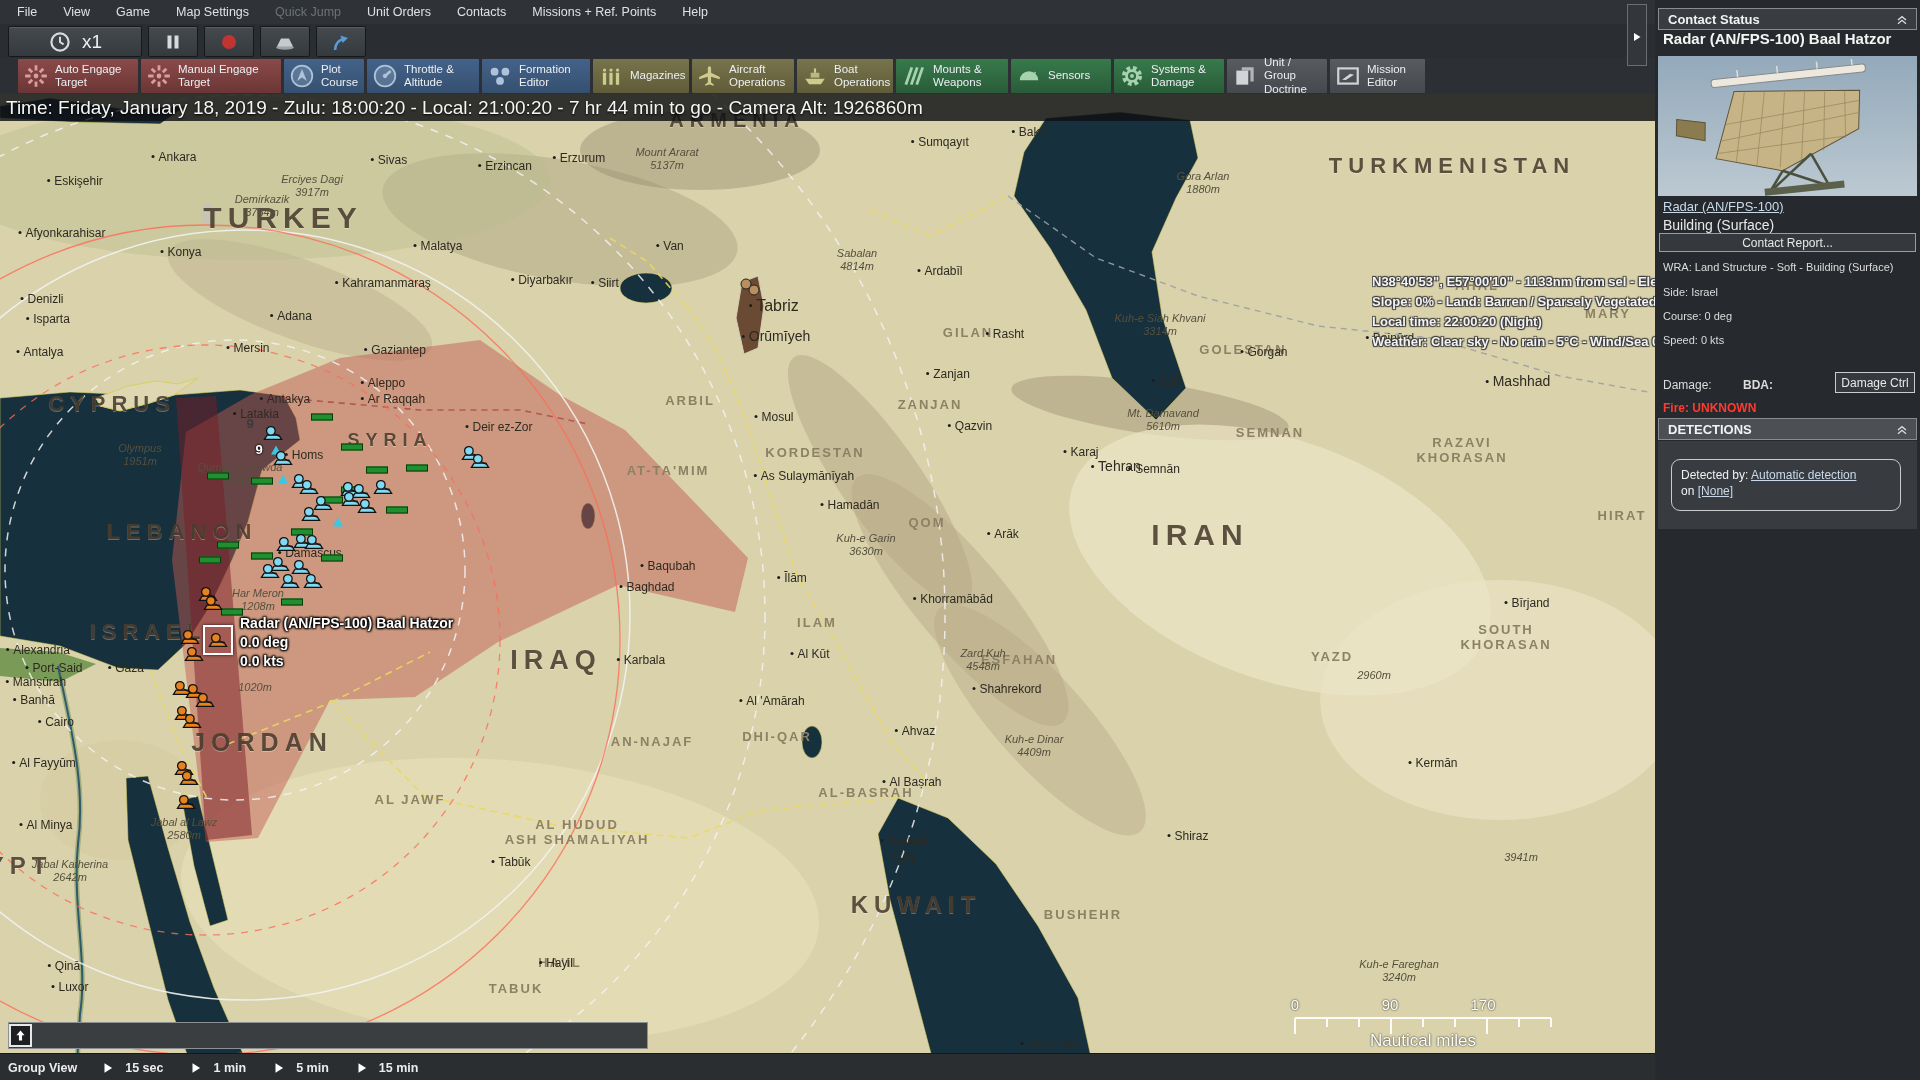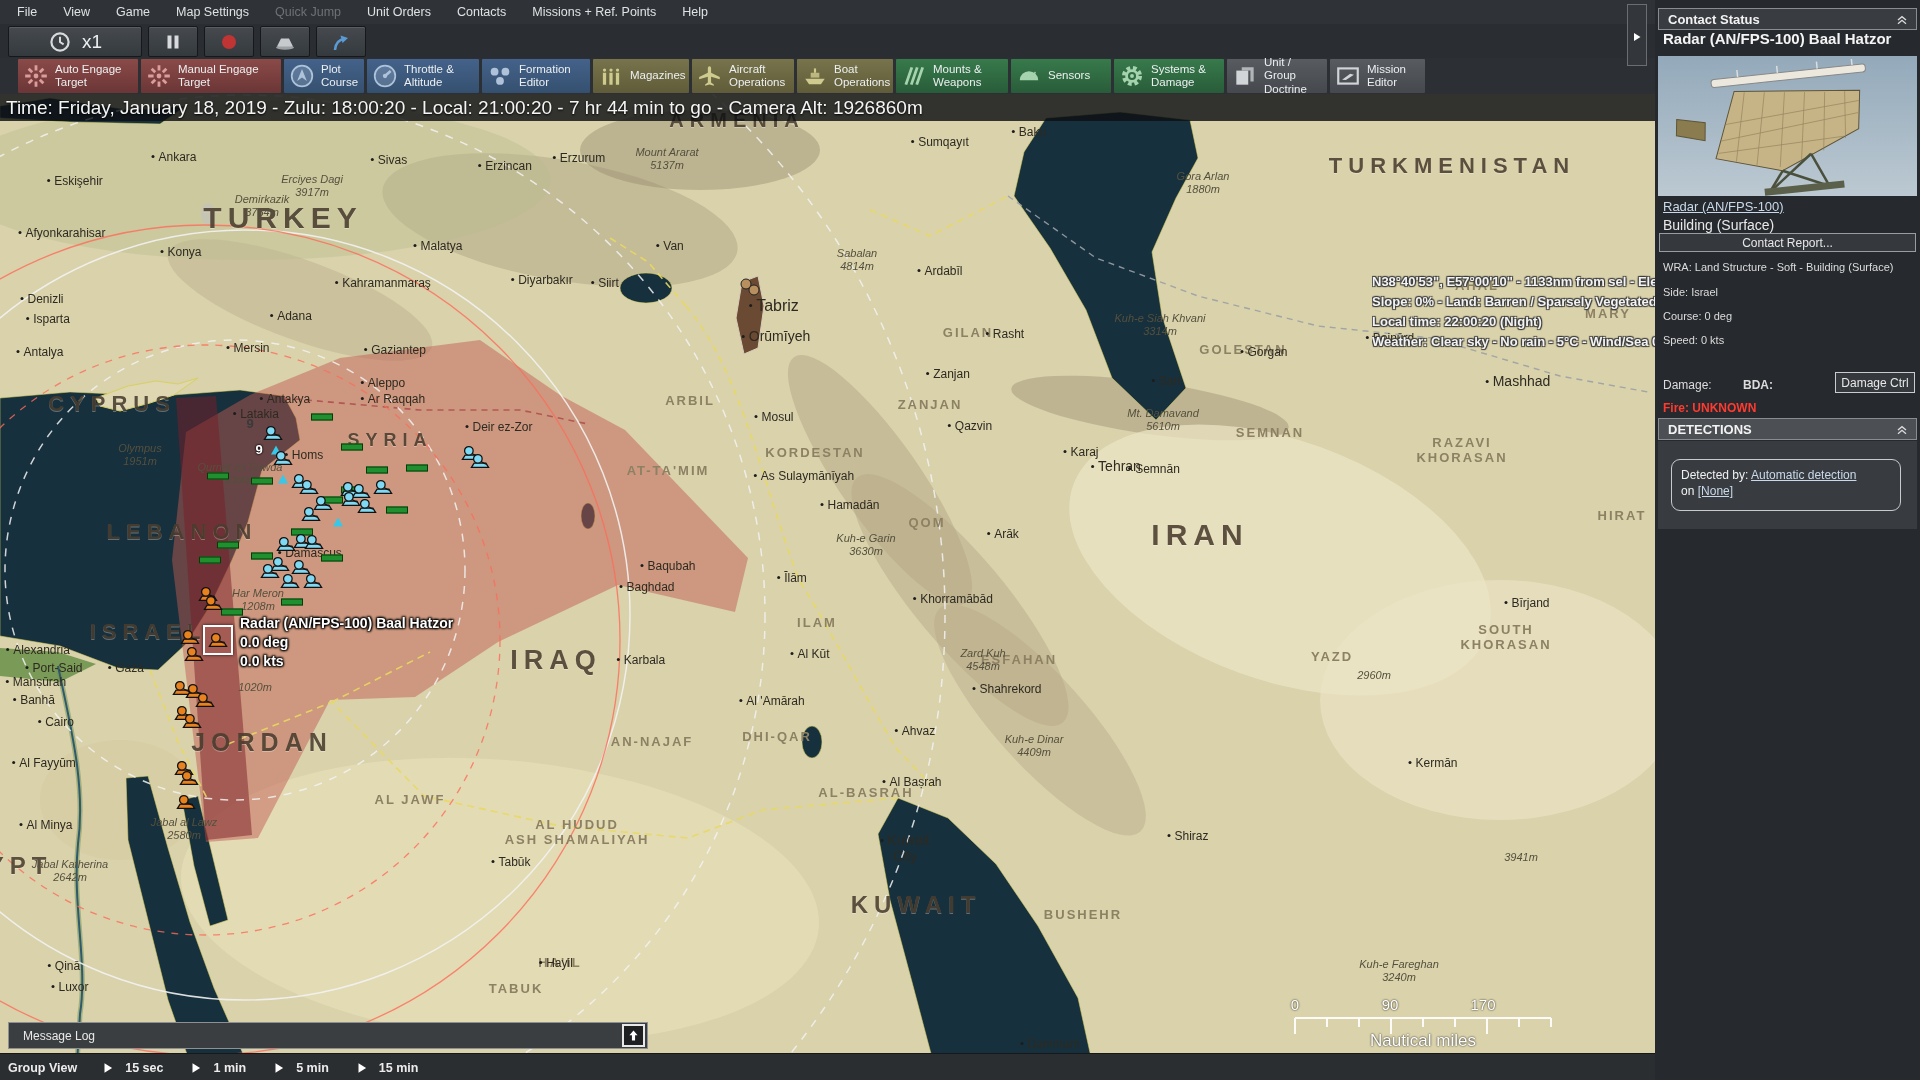--- a/index.html
+++ b/index.html
@@ -659,21 +659,20 @@
     </div>
   </div>
 
   <div class="collapse-strip">
     <span class="ic24" style="width:12px;height:12px;"><svg viewBox="0 0 24 24" fill="currentColor">
           <path d="M6 4l13 8-13 8z"></path>
         </svg></span>
   </div>
 
   <div class="msglog">
-    <span class="t">Message Log</span>
     <span class="btn">
       <span style="display:flex;">
           <svg viewBox="0 0 24 24" fill="currentColor">
             <path d="M12 4l6.5 7.5h-4V20h-5v-8.5h-4z"></path>
           </svg>
         </span>
     </span>
   </div>
 
   <div class="statusbar">

